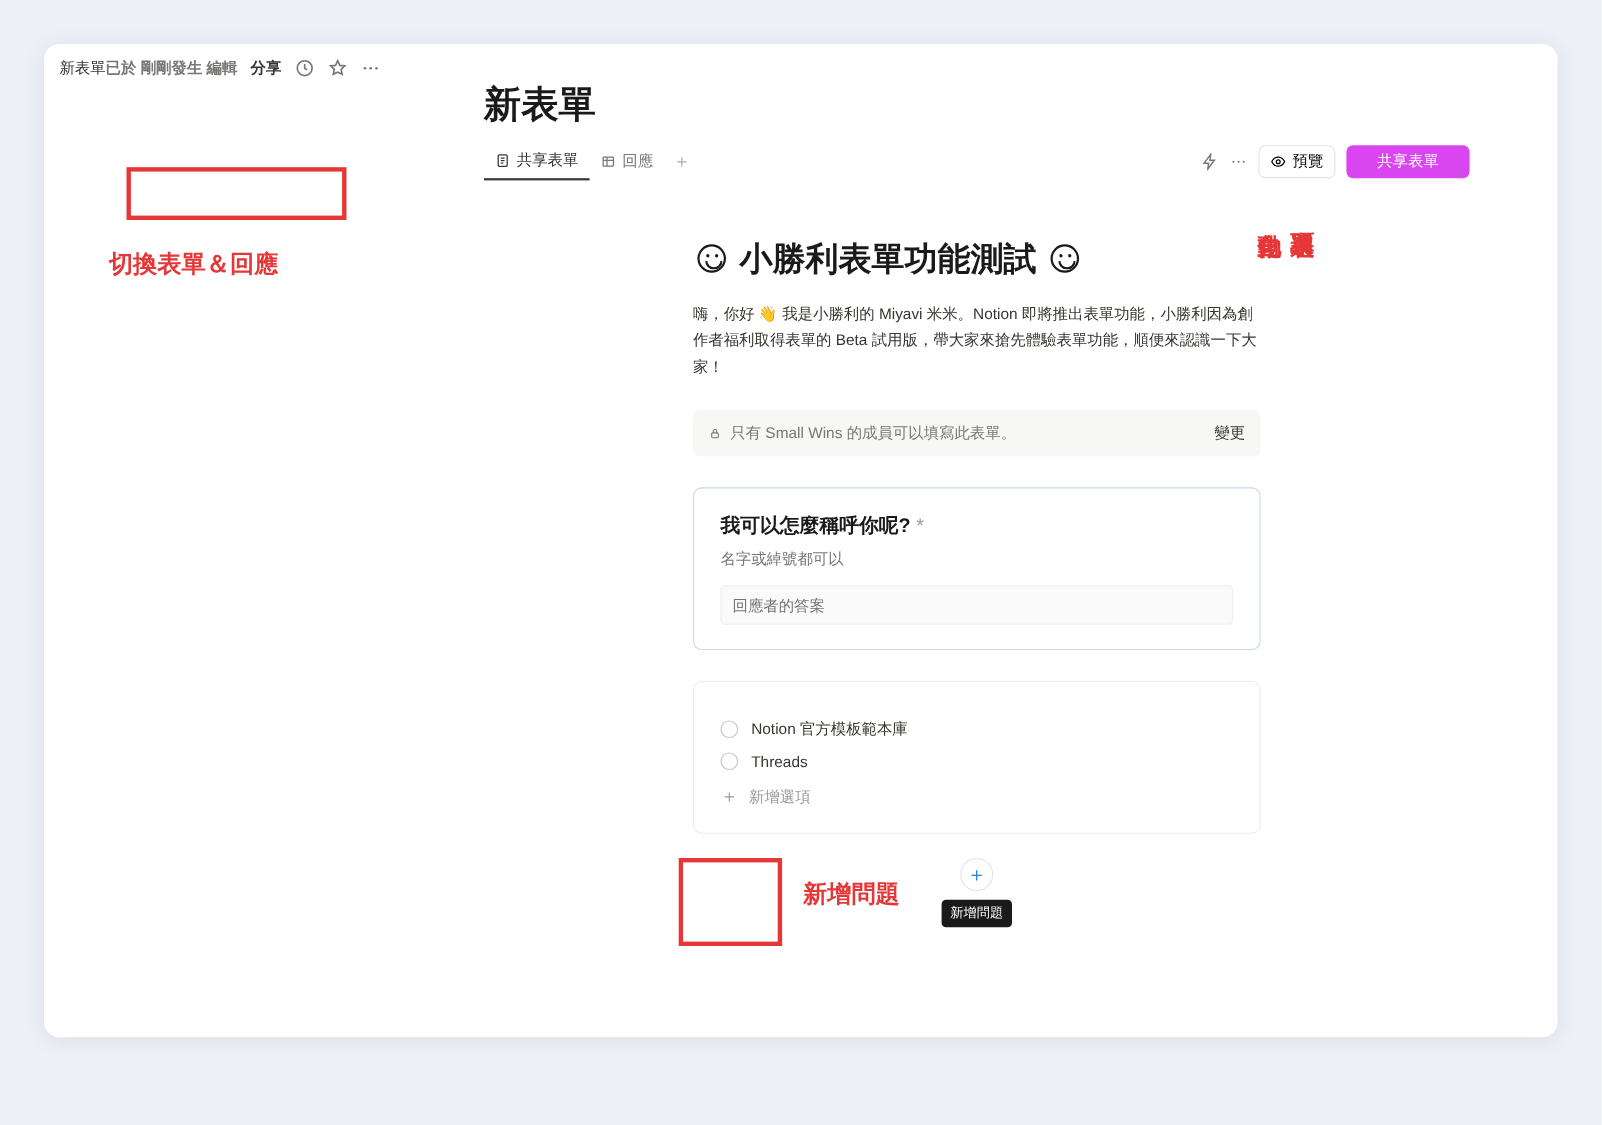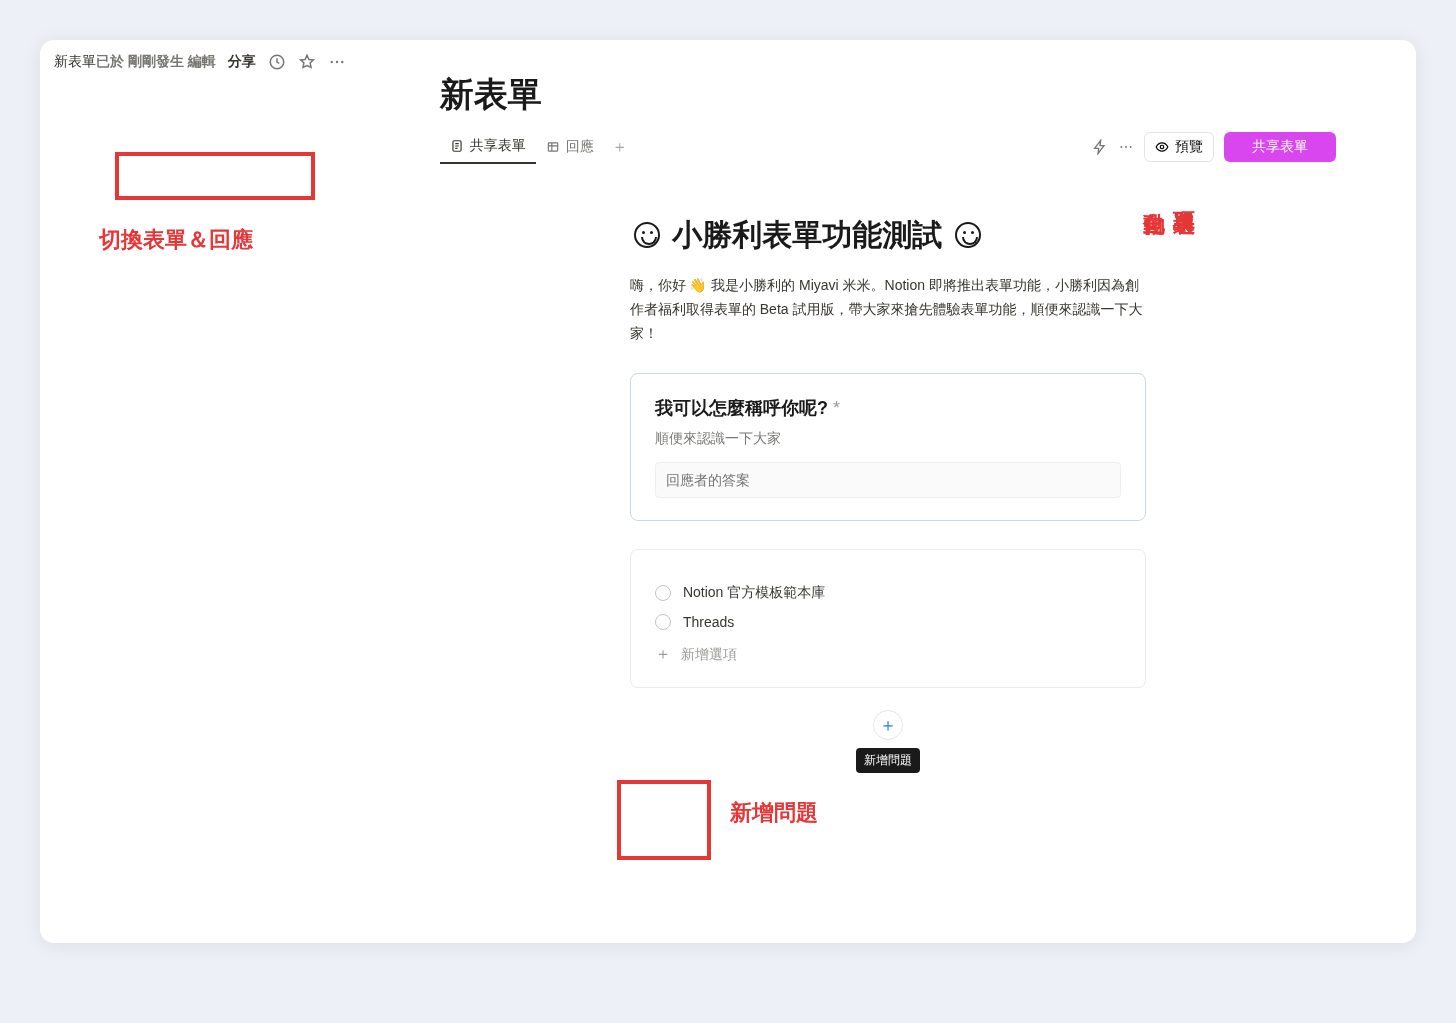--- a/index.html
+++ b/index.html
@@ -210,27 +210,35 @@
     </div>
 
     <div class="form-area">
       <div class="form-title">
         <span class="smiley"></span>
         <span>小勝利表單功能測試</span>
         <span class="smiley"></span>
       </div>
       <p class="form-desc">嗨，你好 👋 我是小勝利的 Miyavi 米米。Notion 即將推出表單功能，小勝利因為創作者福利取得表單的 Beta 試用版，帶大家來搶先體驗表單功能，順便來認識一下大家！</p>
 
+      <div class="access-box">
+        <svg class="lock-icon" viewBox="0 0 24 24" fill="none" stroke="currentColor" stroke-width="2">
+            <rect x="6" y="11" width="12" height="9" rx="2"></rect>
+            <path d="M9 11V8a3 3 0 0 1 6 0v3"></path>
+          </svg>
+        <span>只有 Small Wins 的成員可以填寫此表單。</span>
+        <span class="change">變更</span>
+      </div>
 
       <div class="question-card active">
         <div class="q-title">
           <span>我可以怎麼稱呼你呢?</span>
           <span class="req">*</span>
         </div>
-        <div class="q-sub">順便來認識一下大家</div>
+        <div class="q-sub">名字或綽號都可以</div>
         <input class="q-input" readonly="" placeholder="回應者的答案" style="">
       </div>
 
       <div class="question-card">
         <div class="opt-row">
           <span class="opt-radio"></span>
           <span>Notion 官方模板範本庫</span>
         </div>
         <div class="opt-row">
           <span class="opt-radio"></span>

